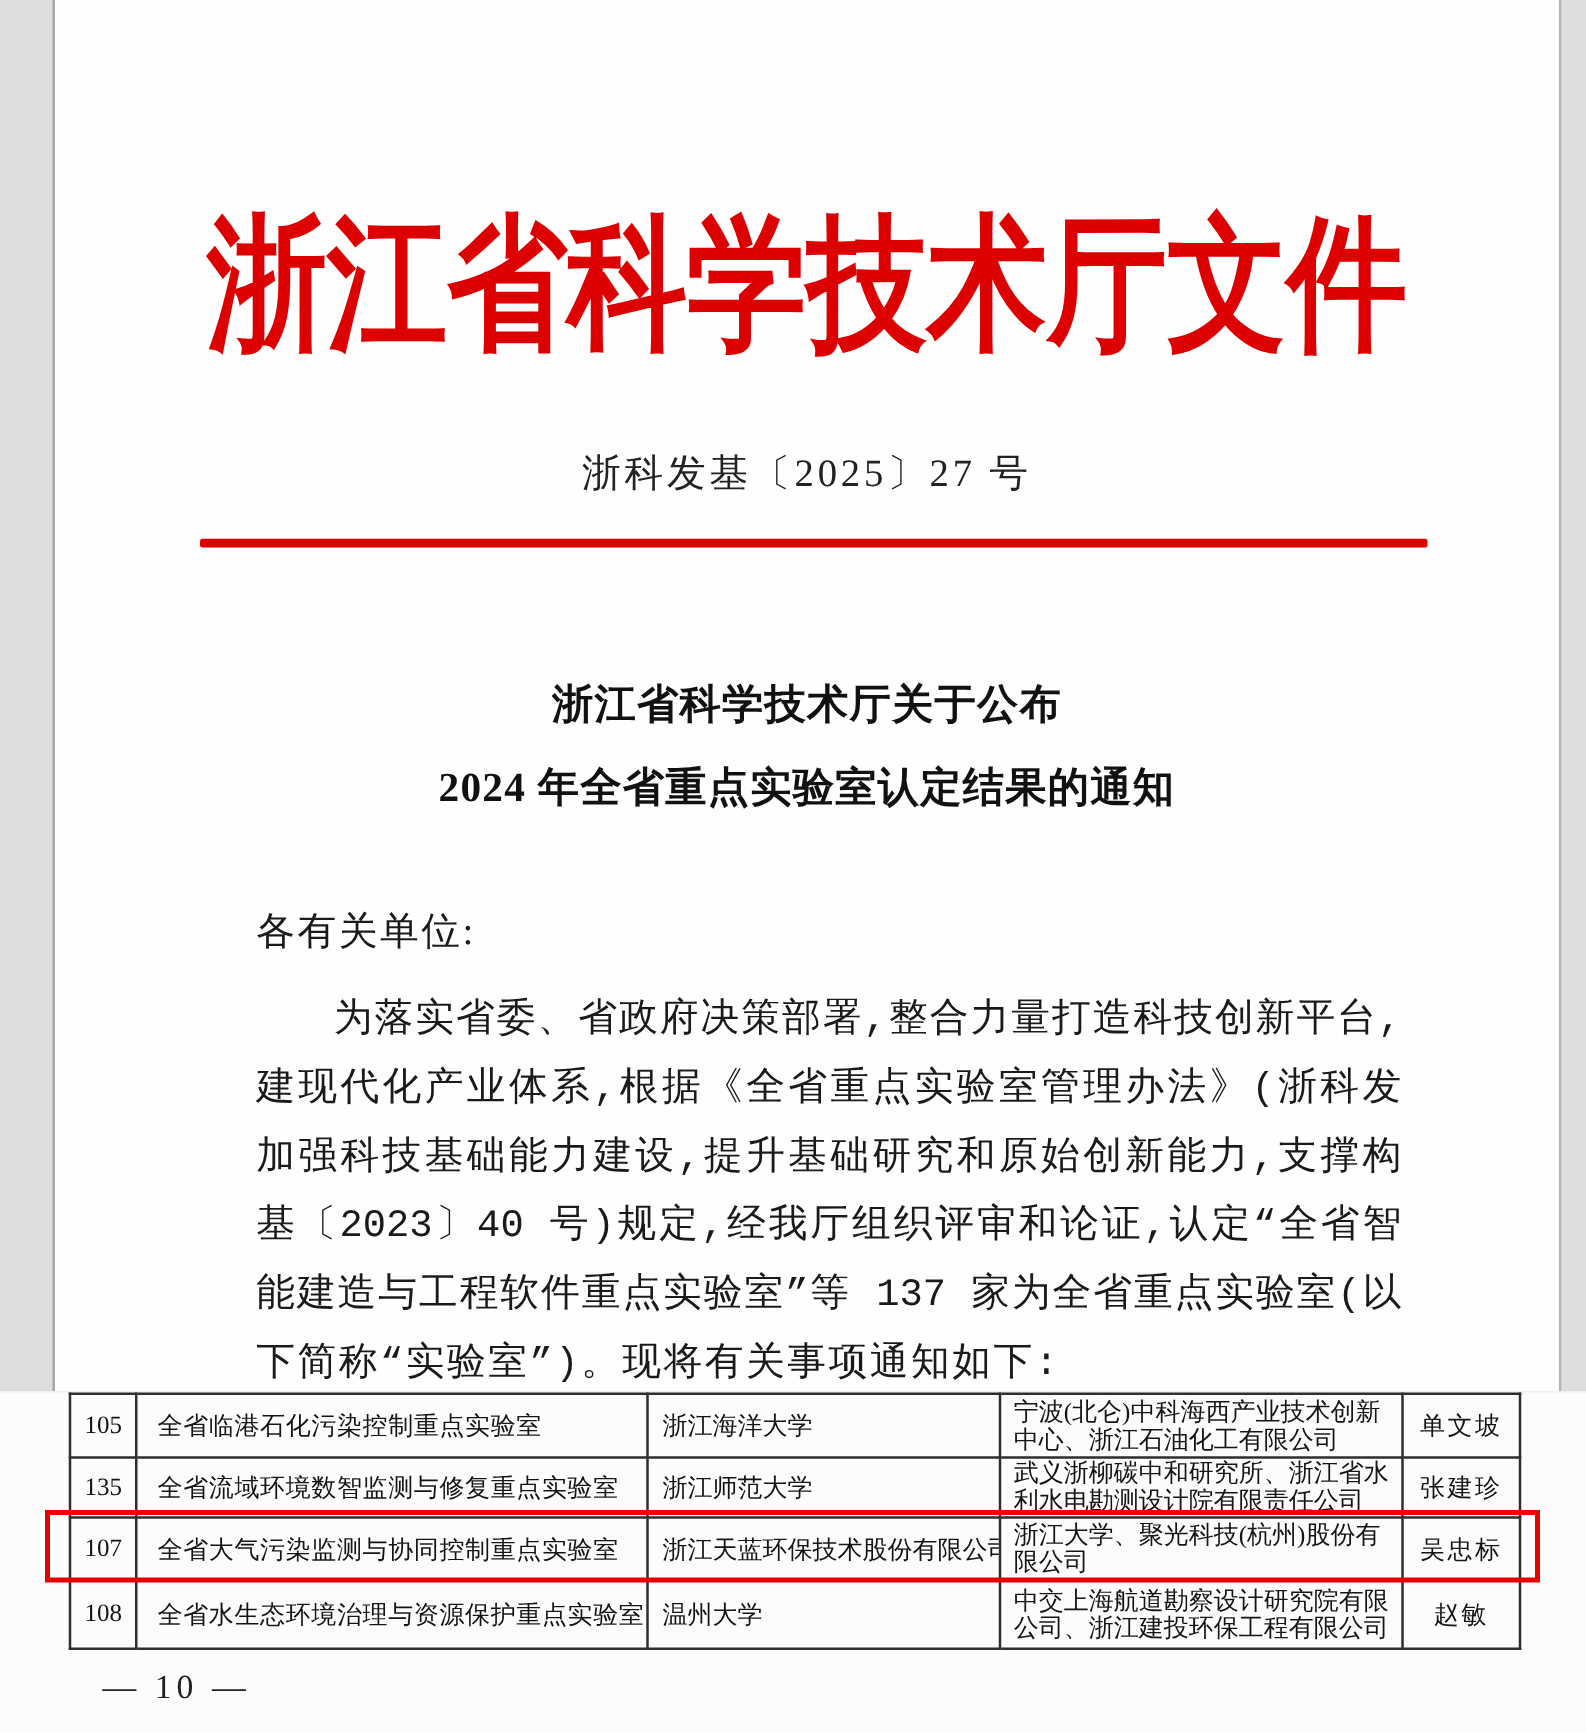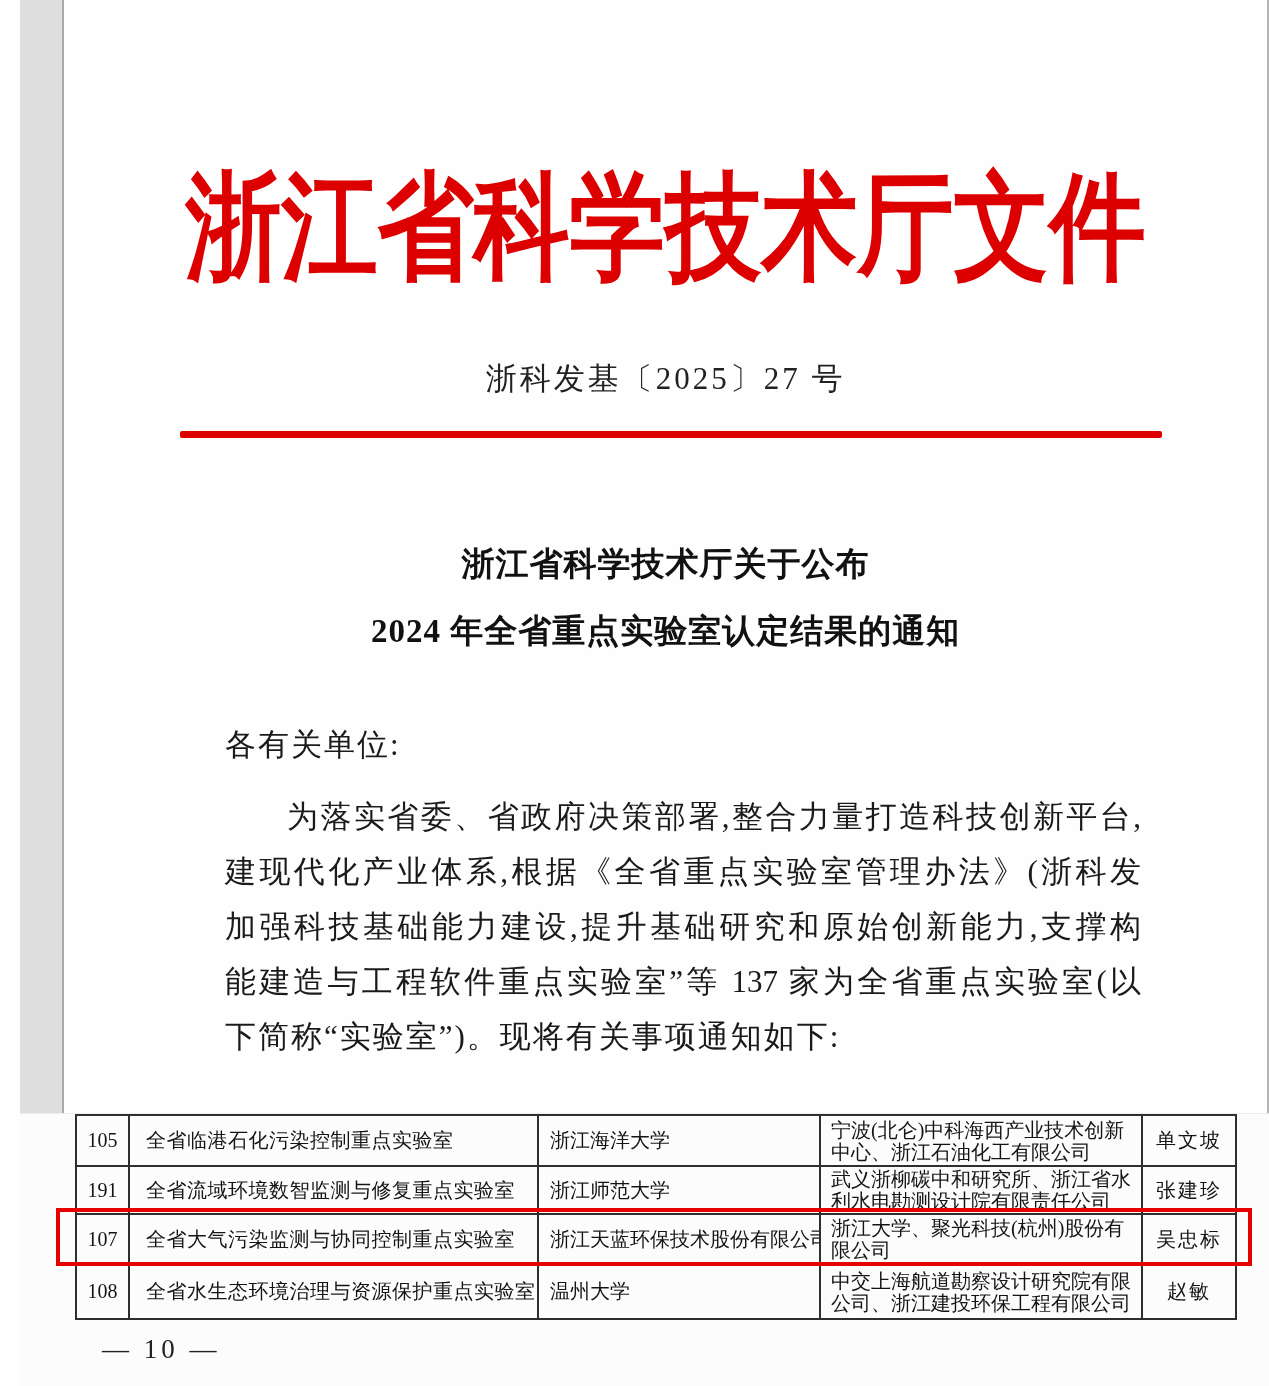--- a/index.html
+++ b/index.html
@@ -4,21 +4,21 @@
 <style>
   * { margin: 0; padding: 0; box-sizing: border-box; }
   html, body { width: 1269px; height: 1386px; }
   body {
     position: relative;
     background: #ffffff;
     font-family: "Liberation Serif", "DejaVu Serif", serif;
     color: #1d1d1d;
     overflow: hidden;
   }
-  .stage { position: absolute; inset: 0; margin-left: 20px; }
+  .stage { position: absolute; inset: 0; }
 
   
   .margin-strip { position: absolute; top: 0; height: 1113px; background: #dedede; }
   .margin-left  { left: 0; width: 44px; border-right: 2px solid #a9a9a9; }
   .margin-right { left: 1247px; width: 22px; border-left: 2px solid #b5b5b5; }
   .page-sheet   { position: absolute; left: 44px; top: 0; width: 1203px; height: 1113px; background: #fefefe; }
   .bottom-sheet { position: absolute; left: 0; top: 1113px; width: 1269px; height: 273px; background: #fcfcfc; border-top: 1px solid #ededed; }
 
   
   .red-header {
@@ -47,21 +47,21 @@
     text-align: center; font-weight: bold; color: #111;
     font-size: 33px; line-height: 67px;
     letter-spacing: 1px;
   }
 
   
   .salutation {
     position: absolute; left: 205px; top: 724px;
     font-size: 31px; color: #1a1a1a; letter-spacing: 2px;
   }
-  .body-para { position: absolute; left: 205px; top: 789px; width: 916px; }
+  .body-para { position: absolute; left: 205px; top: 789px; width: 916px; font-family: Liberation Mono, monospace; }
   .body-line {
     display: block; height: 55px; line-height: 55px;
     font-size: 31px; color: #1a1a1a;
     text-align: justify; text-align-last: justify;
     white-space: nowrap;
   }
   .body-line.first { text-indent: 2em; }
   .body-line.last { text-align-last: left; letter-spacing: 2px; }
 
   
@@ -116,20 +116,21 @@
   <div class="doc-title">
     <div>浙江省科学技术厅关于公布</div>
     <div>2024 年全省重点实验室认定结果的通知</div>
   </div>
 
   <div class="salutation">各有关单位:</div>
   <div class="body-para">
     <span class="body-line first">为落实省委、省政府决策部署,整合力量打造科技创新平台,</span>
     <span class="body-line">建现代化产业体系,根据《全省重点实验室管理办法》(浙科发</span>
     <span class="body-line">加强科技基础能力建设,提升基础研究和原始创新能力,支撑构</span>
+    <span class="body-line">基〔2023〕40 号)规定,经我厅组织评审和论证,认定“全省智</span>
     <span class="body-line">能建造与工程软件重点实验室”等 137 家为全省重点实验室(以</span>
     <span class="body-line last">下简称“实验室”)。现将有关事项通知如下:</span>
   </div>
 
   <table class="results">
     <colgroup>
       <col style="width:53px">
       <col style="width:409px">
       <col style="width:282px">
       <col style="width:322px">
@@ -137,21 +138,21 @@
     </colgroup>
     <tbody>
         <tr>
           <td class="col-no">105</td>
           <td class="col-lab">全省临港石化污染控制重点实验室</td>
           <td class="col-institution">浙江海洋大学</td>
           <td class="col-partners">宁波(北仑)中科海西产业技术创新中心、浙江石油化工有限公司</td>
           <td class="col-director">单文坡</td>
         </tr>
         <tr>
-          <td class="col-no">191</td>
+          <td class="col-no">135</td>
           <td class="col-lab">全省流域环境数智监测与修复重点实验室</td>
           <td class="col-institution">浙江师范大学</td>
           <td class="col-partners">武义浙柳碳中和研究所、浙江省水利水电勘测设计院有限责任公司</td>
           <td class="col-director">张建珍</td>
         </tr>
         <tr>
           <td class="col-no">107</td>
           <td class="col-lab">全省大气污染监测与协同控制重点实验室</td>
           <td class="col-institution">浙江天蓝环保技术股份有限公司</td>
           <td class="col-partners">浙江大学、聚光科技(杭州)股份有限公司</td>

